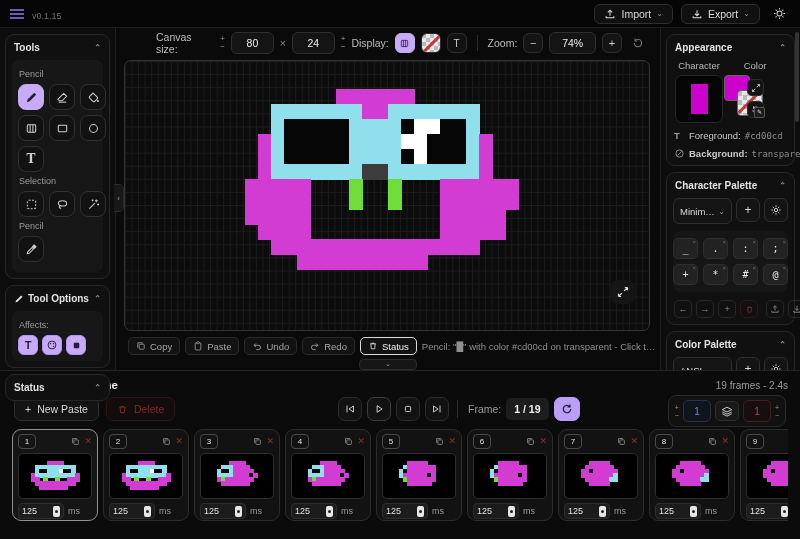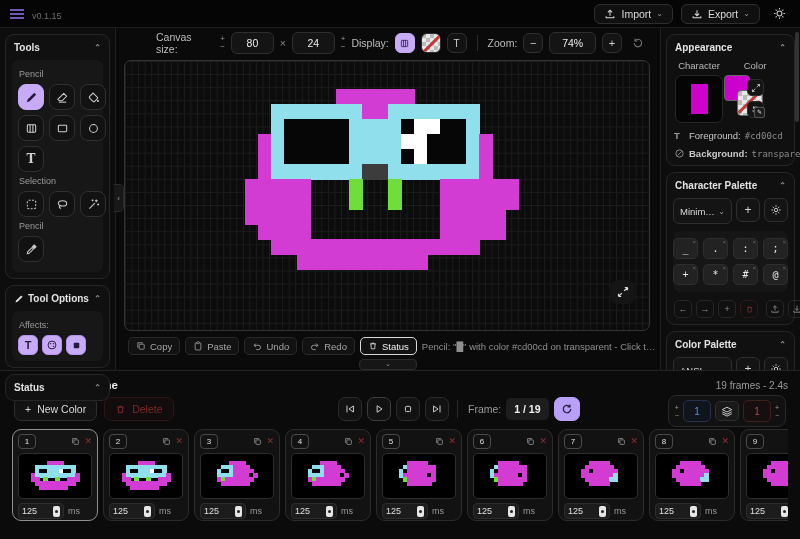--- a/index.html
+++ b/index.html
@@ -795,21 +795,21 @@
 
 <div class="timeline">
   <div class="tl-head">
     <span class="tl-title">Animation Timeline</span>
     <span class="tl-summary">19 frames - 2.4s</span>
   </div>
   <div class="tl-controls">
     <div class="tl-left">
       <button class="tl-btn">
         <span>+</span>
-        <span>New Color</span>
+        <span>New Paste</span>
       </button>
       <button class="tl-btn delete">
         <span class="ic" style="color:#8a3030">
             <svg width="11" height="11" viewBox="0 0 14 14" fill="none" stroke="currentColor" stroke-width="1.1">
               <path d="M3 4h8M5.5 4V3h3v1M4 4l.6 7h4.8L10 4"></path>
             </svg>
           </span>
         <span>Delete</span>
       </button>
     </div>

